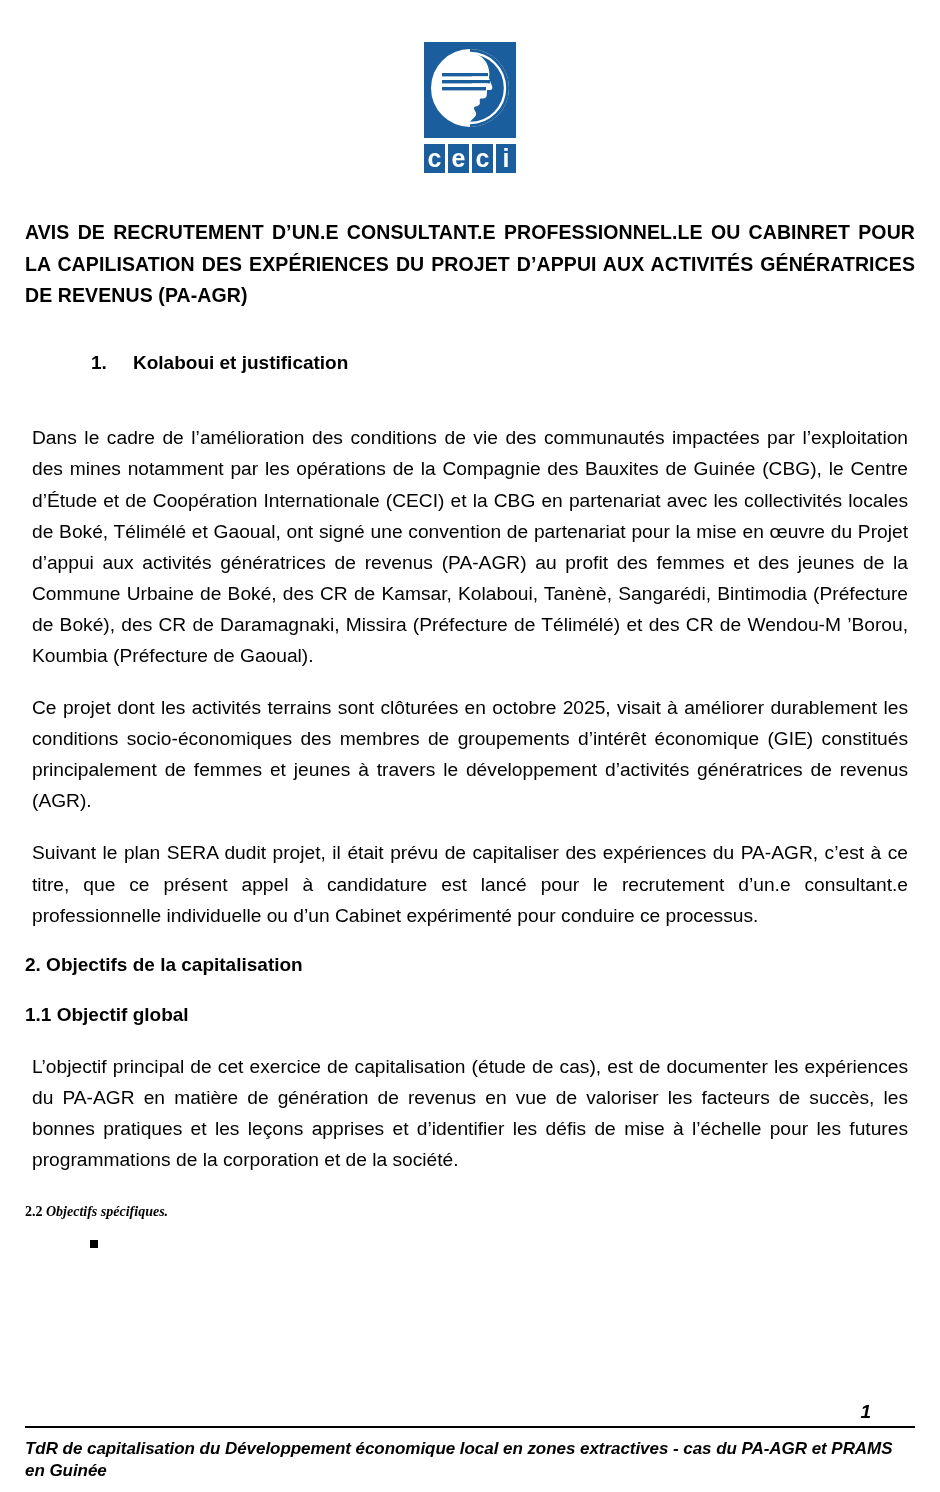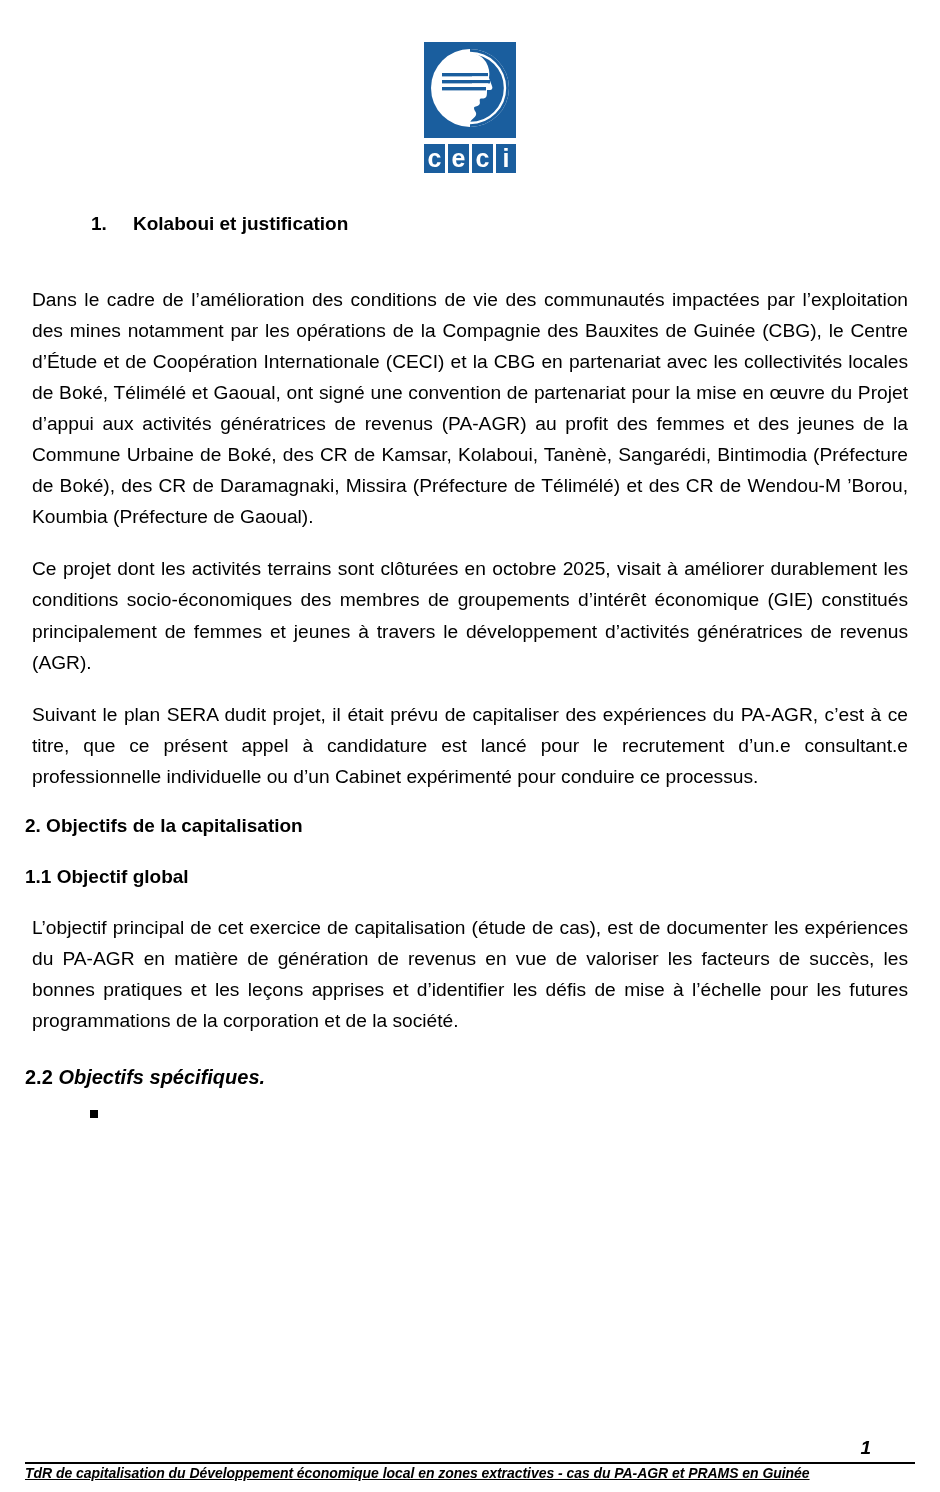--- a/index.html
+++ b/index.html
@@ -76,22 +76,23 @@
   .h-bold {
     margin: 22px 0 0 0;
     font-size: 19px;
     font-weight: bold;
     line-height: 1.5;
   }
   .h-bold.tight { margin-top: 20px; }
 
   .h-mixed {
     margin: 26px 0 0 0;
-    font-size: 20px;
+    font-size: 14px;
     line-height: 1.5;
+    font-family: Liberation Serif, serif;
   }
   .h-mixed .em {
     font-weight: bold;
     font-style: italic;
   }
 
   
   .bullets {
     list-style: none;
     margin: 6px 0 0 0;
@@ -132,26 +133,26 @@
     line-height: 1.1;
     padding-right: 44px;
     margin-bottom: 3px;
   }
   .footer-rule {
     height: 2px;
     background: #000000;
     width: 100%;
   }
   .footer-text {
-    font-size: 14px;
+    margin-top: 10px;
+    font-size: 17px;
     font-weight: bold;
     font-style: italic;
     line-height: 1.3;
     letter-spacing: -0.05px;
-    text-decoration: underline;
   }
 </style>
 </head>
 <body>
 
 <div class="page">
 
   <div class="logo-block">
     <svg class="logo" viewBox="0 0 108 131" aria-hidden="true">
 
@@ -189,20 +190,21 @@
       <rect x="32" y="102" width="21" height="29" fill="#1A5E9E"></rect>
       <rect x="56" y="102" width="21" height="29" fill="#1A5E9E"></rect>
       <rect x="80" y="102" width="20" height="29" fill="#1A5E9E"></rect>
       <text x="18.5" y="125" font-family="Liberation Sans, sans-serif" font-size="25" font-weight="bold" fill="#ffffff" text-anchor="middle">c</text>
       <text x="42.5" y="125" font-family="Liberation Sans, sans-serif" font-size="25" font-weight="bold" fill="#ffffff" text-anchor="middle">e</text>
       <text x="66.5" y="125" font-family="Liberation Sans, sans-serif" font-size="25" font-weight="bold" fill="#ffffff" text-anchor="middle">c</text>
       <text x="90" y="125" font-family="Liberation Sans, sans-serif" font-size="25" font-weight="bold" fill="#ffffff" text-anchor="middle">i</text>
     </svg>
   </div>
 
+  <h1 class="doc-title">AVIS DE RECRUTEMENT D’UN.E CONSULTANT.E PROFESSIONNEL.LE OU CABINRET POUR LA CAPILISATION DES EXPÉRIENCES DU PROJET D’APPUI AUX ACTIVITÉS GÉNÉRATRICES DE REVENUS (PA-AGR)</h1>
 
   <div class="section-num-heading">
     <span class="num">1.</span><span>Kolaboui et justification</span>
   </div>
 
   <p class="para first-body">Dans le cadre de l’amélioration des conditions de vie des communautés impactées par l’exploitation des mines notamment par les opérations de la Compagnie des Bauxites de Guinée (CBG), le Centre d’Étude et de Coopération Internationale (CECI) et la CBG en partenariat avec les collectivités locales de Boké, Télimélé et Gaoual, ont signé une convention de partenariat pour la mise en œuvre du Projet d’appui aux activités génératrices de revenus (PA-AGR) au profit des femmes et des jeunes de la Commune Urbaine de Boké, des CR de Kamsar, Kolaboui, Tanènè, Sangarédi, Bintimodia (Préfecture de Boké), des CR de Daramagnaki, Missira (Préfecture de Télimélé) et des CR de Wendou-M ’Borou, Koumbia (Préfecture de Gaoual).</p>
   <p class="para gap">Ce projet dont les activités terrains sont clôturées en octobre 2025, visait à améliorer durablement les conditions socio-économiques des membres de groupements d’intérêt économique (GIE) constitués principalement de femmes et jeunes à travers le développement d’activités génératrices de revenus (AGR).</p>
   <p class="para gap">Suivant le plan SERA dudit projet, il était prévu de capitaliser des expériences du PA-AGR, c’est à ce titre, que ce présent appel à candidature est lancé pour le recrutement d’un.e consultant.e professionnelle individuelle ou d’un Cabinet expérimenté pour conduire ce processus.</p>
 
   <h2 class="h-bold tight">2. Objectifs de la capitalisation</h2>

